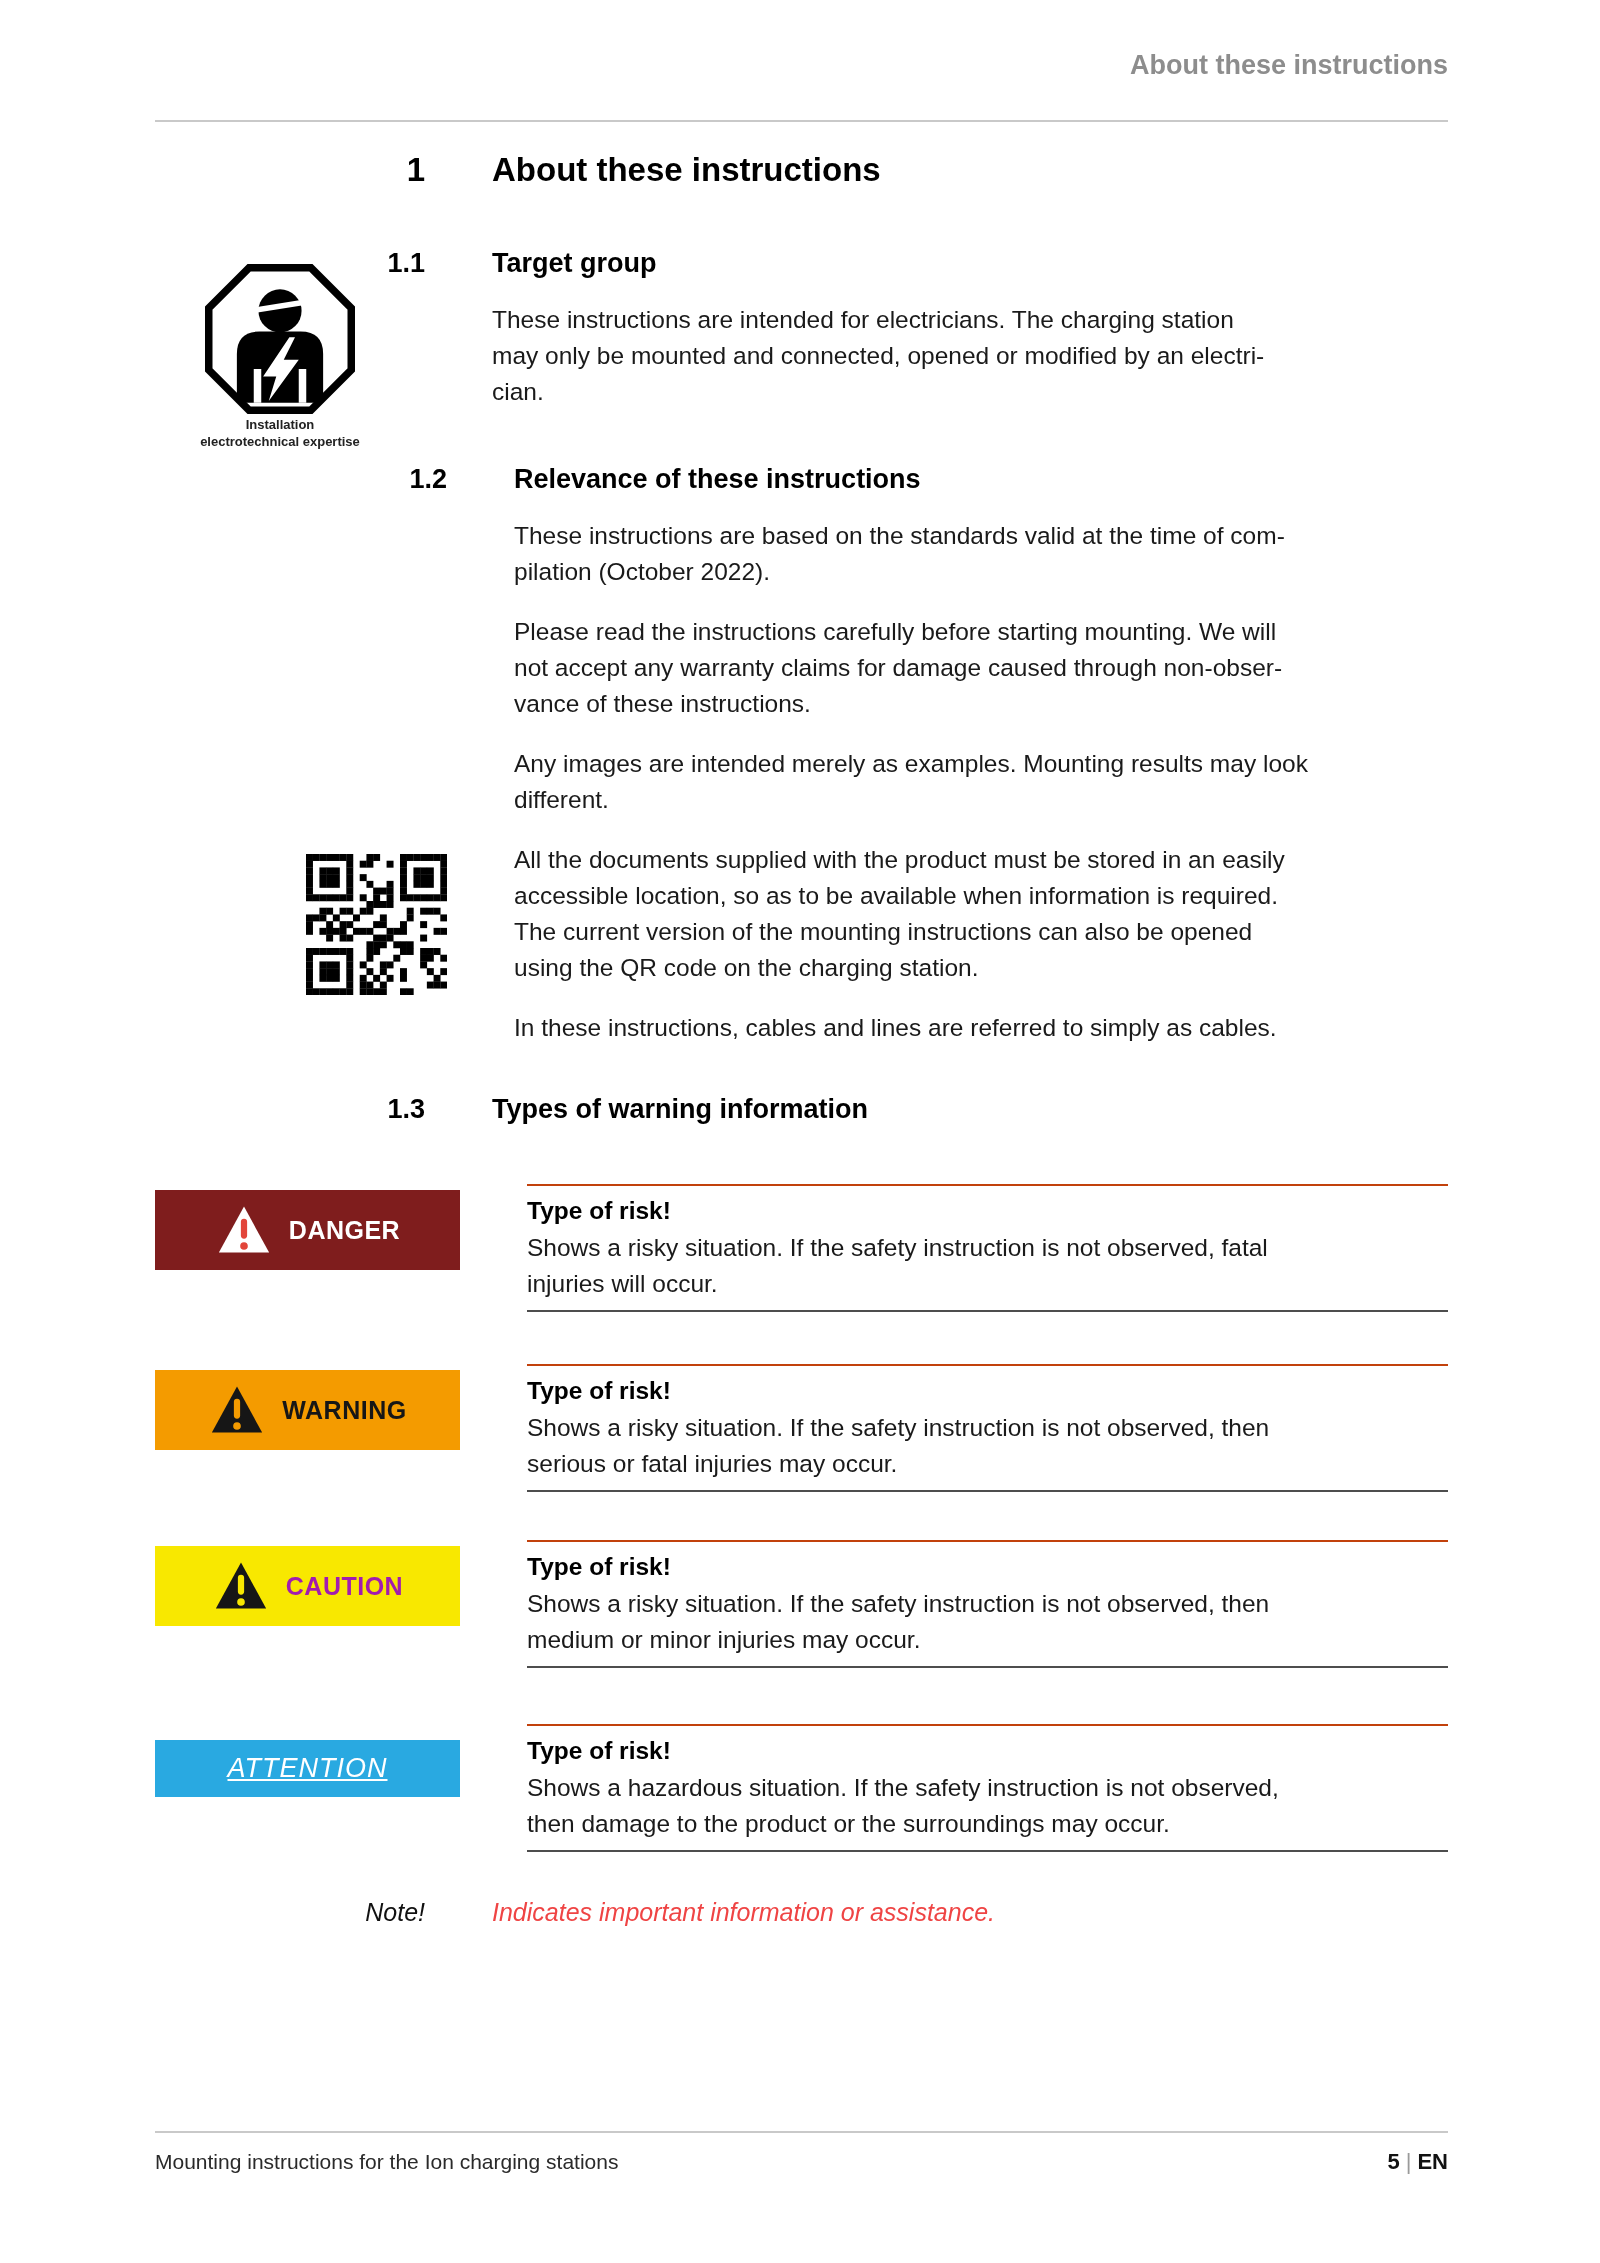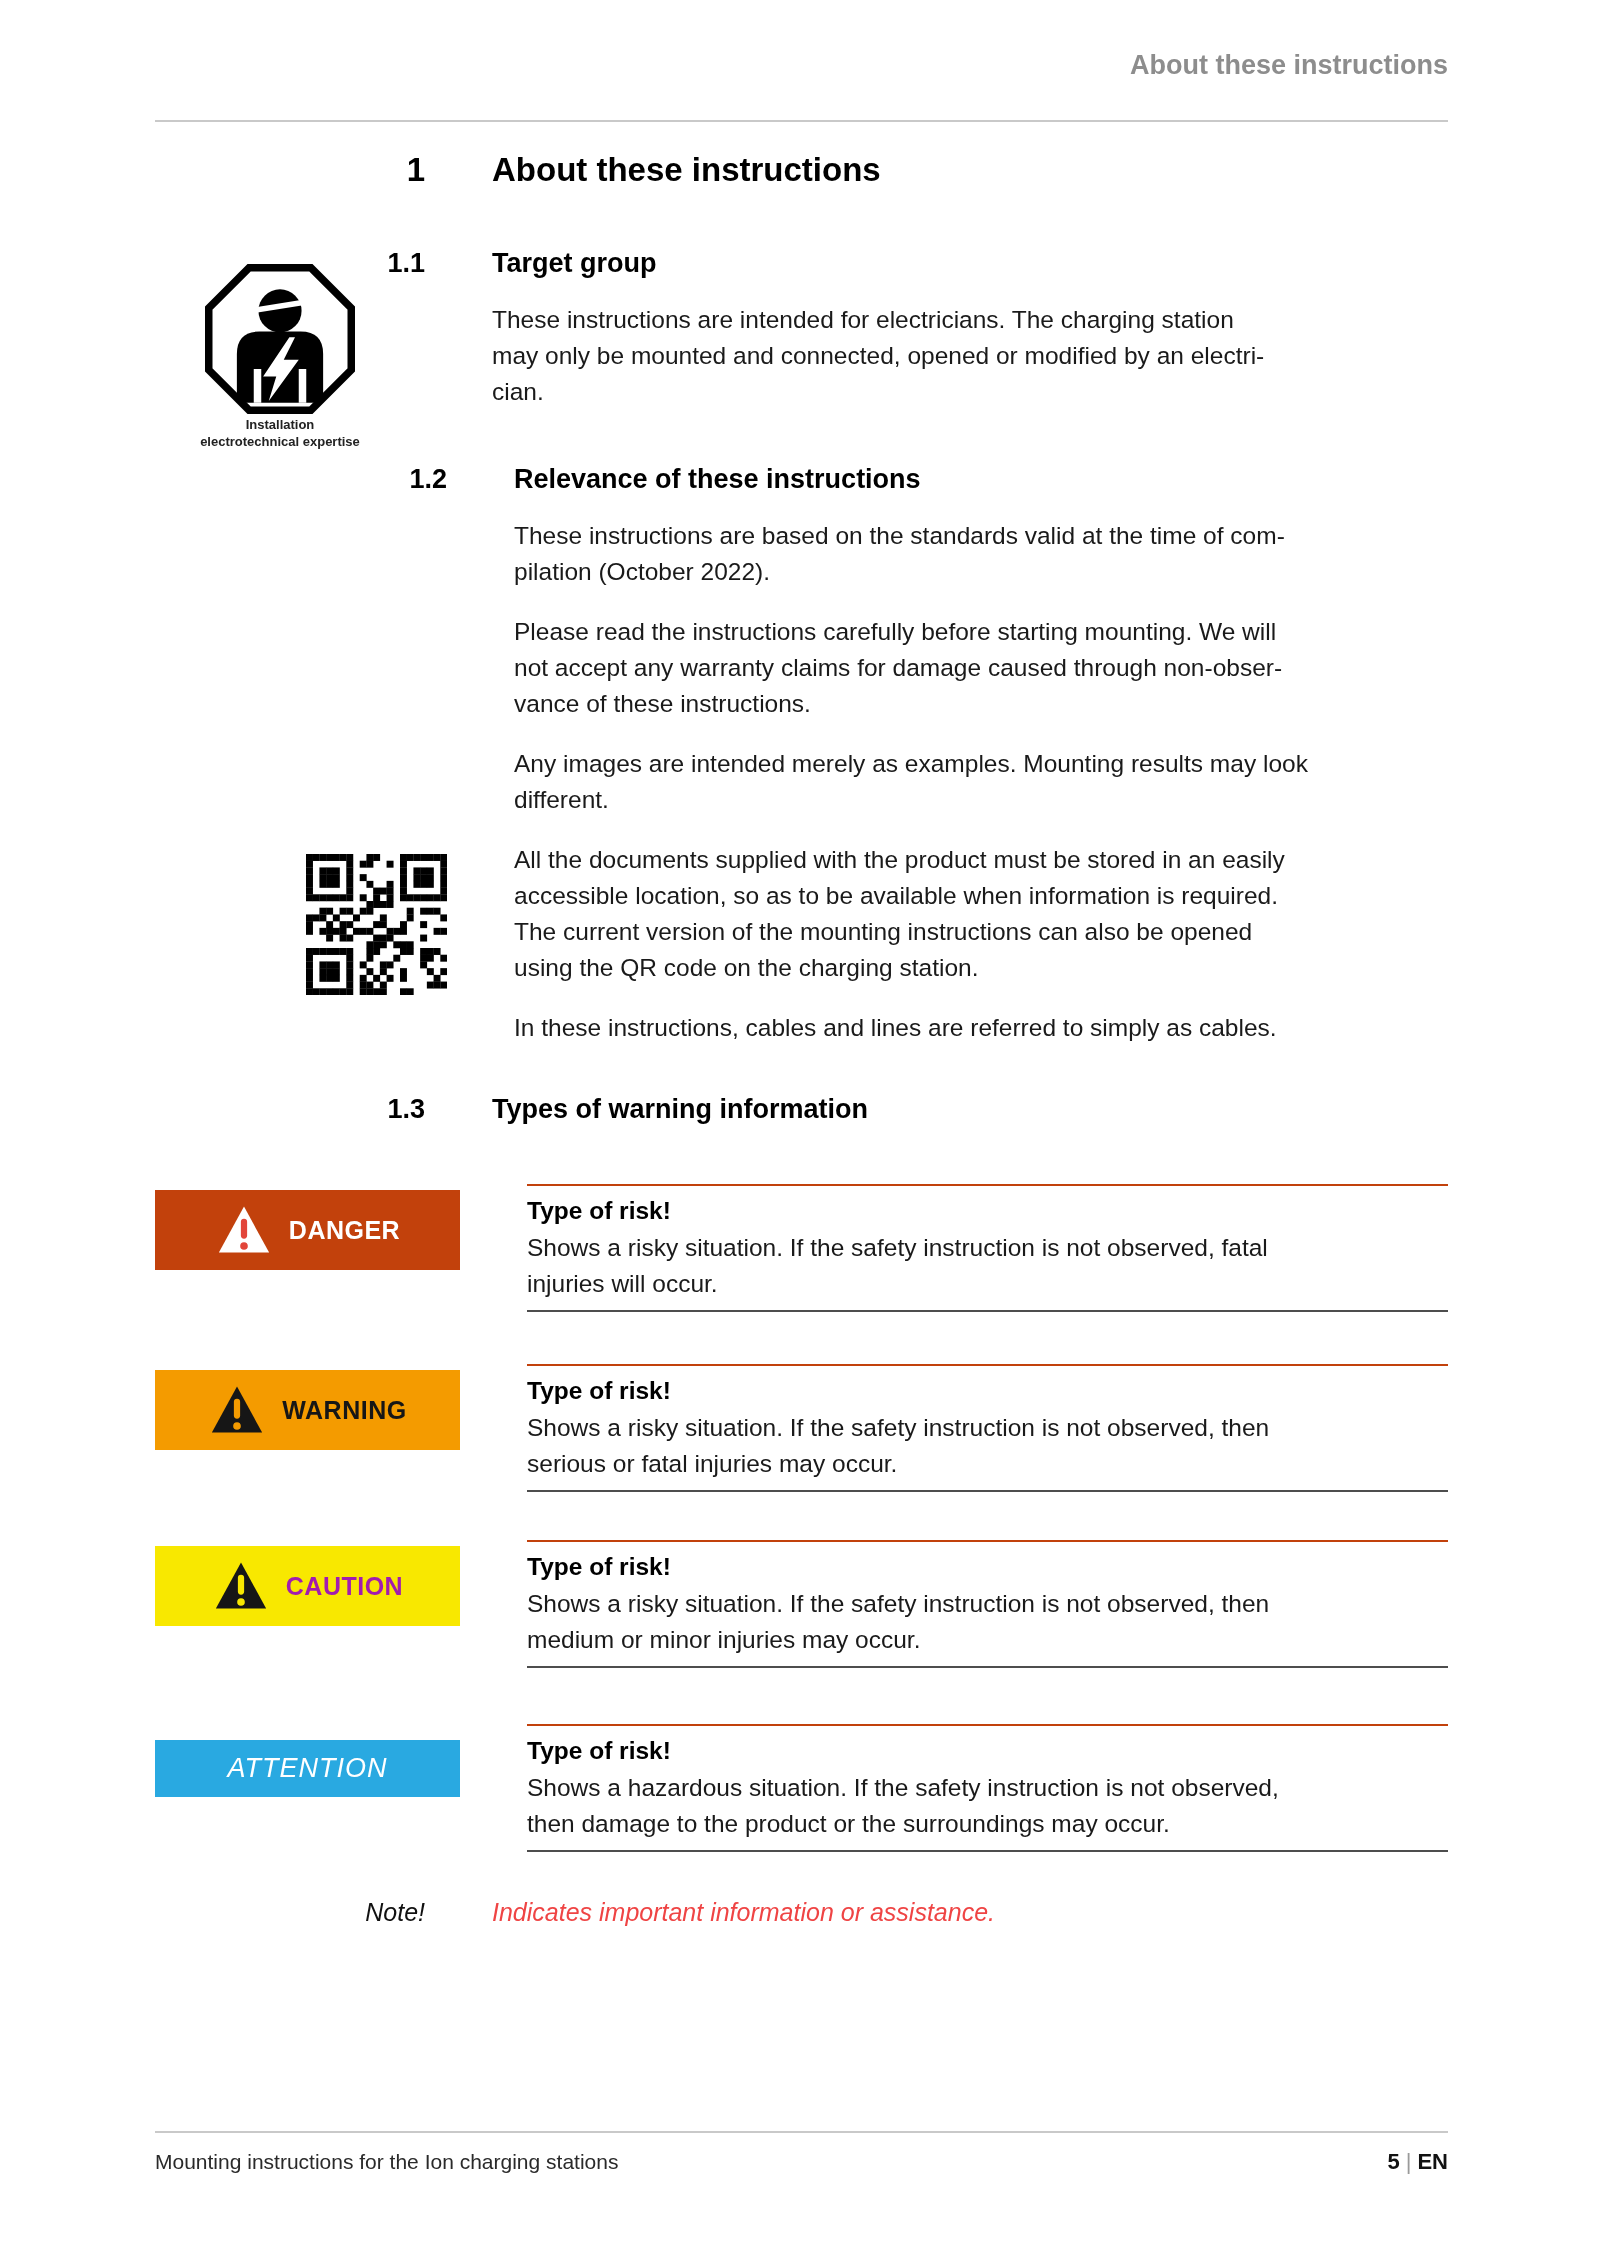--- a/index.html
+++ b/index.html
@@ -40,25 +40,25 @@
   .qr-wrap svg { display:block; width:141px; height:141px; }
 
   
   .warn-row.b1 { margin-top:60px; }
   .warn-row.b2 { margin-top:52px; }
   .warn-row.b3 { margin-top:48px; }
   .warn-row.b4 { margin-top:56px; }
   .warn-box { width:305px; height:80px; margin-top:6px; display:flex; align-items:center; justify-content:center; gap:16px; }
   .warn-box svg { width:58px; height:52px; flex:0 0 auto; }
   .warn-label { font-size:25px; font-weight:700; letter-spacing:0.5px; }
-  .danger    { background:#c2410c; } .danger .t { fill:#ffffff; } .danger .e { fill:#e2453a; } .danger .warn-label { color:#ffffff; }
+  .danger    { background:#7f1d1d; } .danger .t { fill:#ffffff; } .danger .e { fill:#e2453a; } .danger .warn-label { color:#ffffff; }
   .warning   { background:#f49b00; } .warning .t { fill:#161616; } .warning .e { fill:#f49b00; } .warning .warn-label { color:#161616; }
   .caution   { background:#f8e800; } .caution .t { fill:#161616; } .caution .e { fill:#f8e800; } .caution .warn-label { color:#a21caf; }
   .attention { background:#29a9e1; height:57px; margin-top:16px; }
-  .attention .warn-label { color:#ffffff; font-style:italic; font-weight:400; font-size:27px; letter-spacing:1px; }
+  .attention .warn-label { color:#ffffff; font-style:italic; font-weight:400; font-size:27px; letter-spacing:1px;text-decoration:underline; }
 
   .warn-text { border-top:2px solid #c2410c; border-bottom:2px solid #4d4d4d; padding:10px 0 8px 0; }
   .warn-title { font-size:24.5px; line-height:30px; font-weight:700; color:#000; }
   .warn-body { margin-top:4px; font-size:24.5px; line-height:36px; white-space:pre-line; }
 
   
   .note-row { margin-top:42px; }
   .note-label { font-style:italic; font-weight:400; font-size:25px; line-height:36px; color:#111; }
   .note-text { font-style:italic; font-size:25px; line-height:36px; color:#ef4444; }
 

